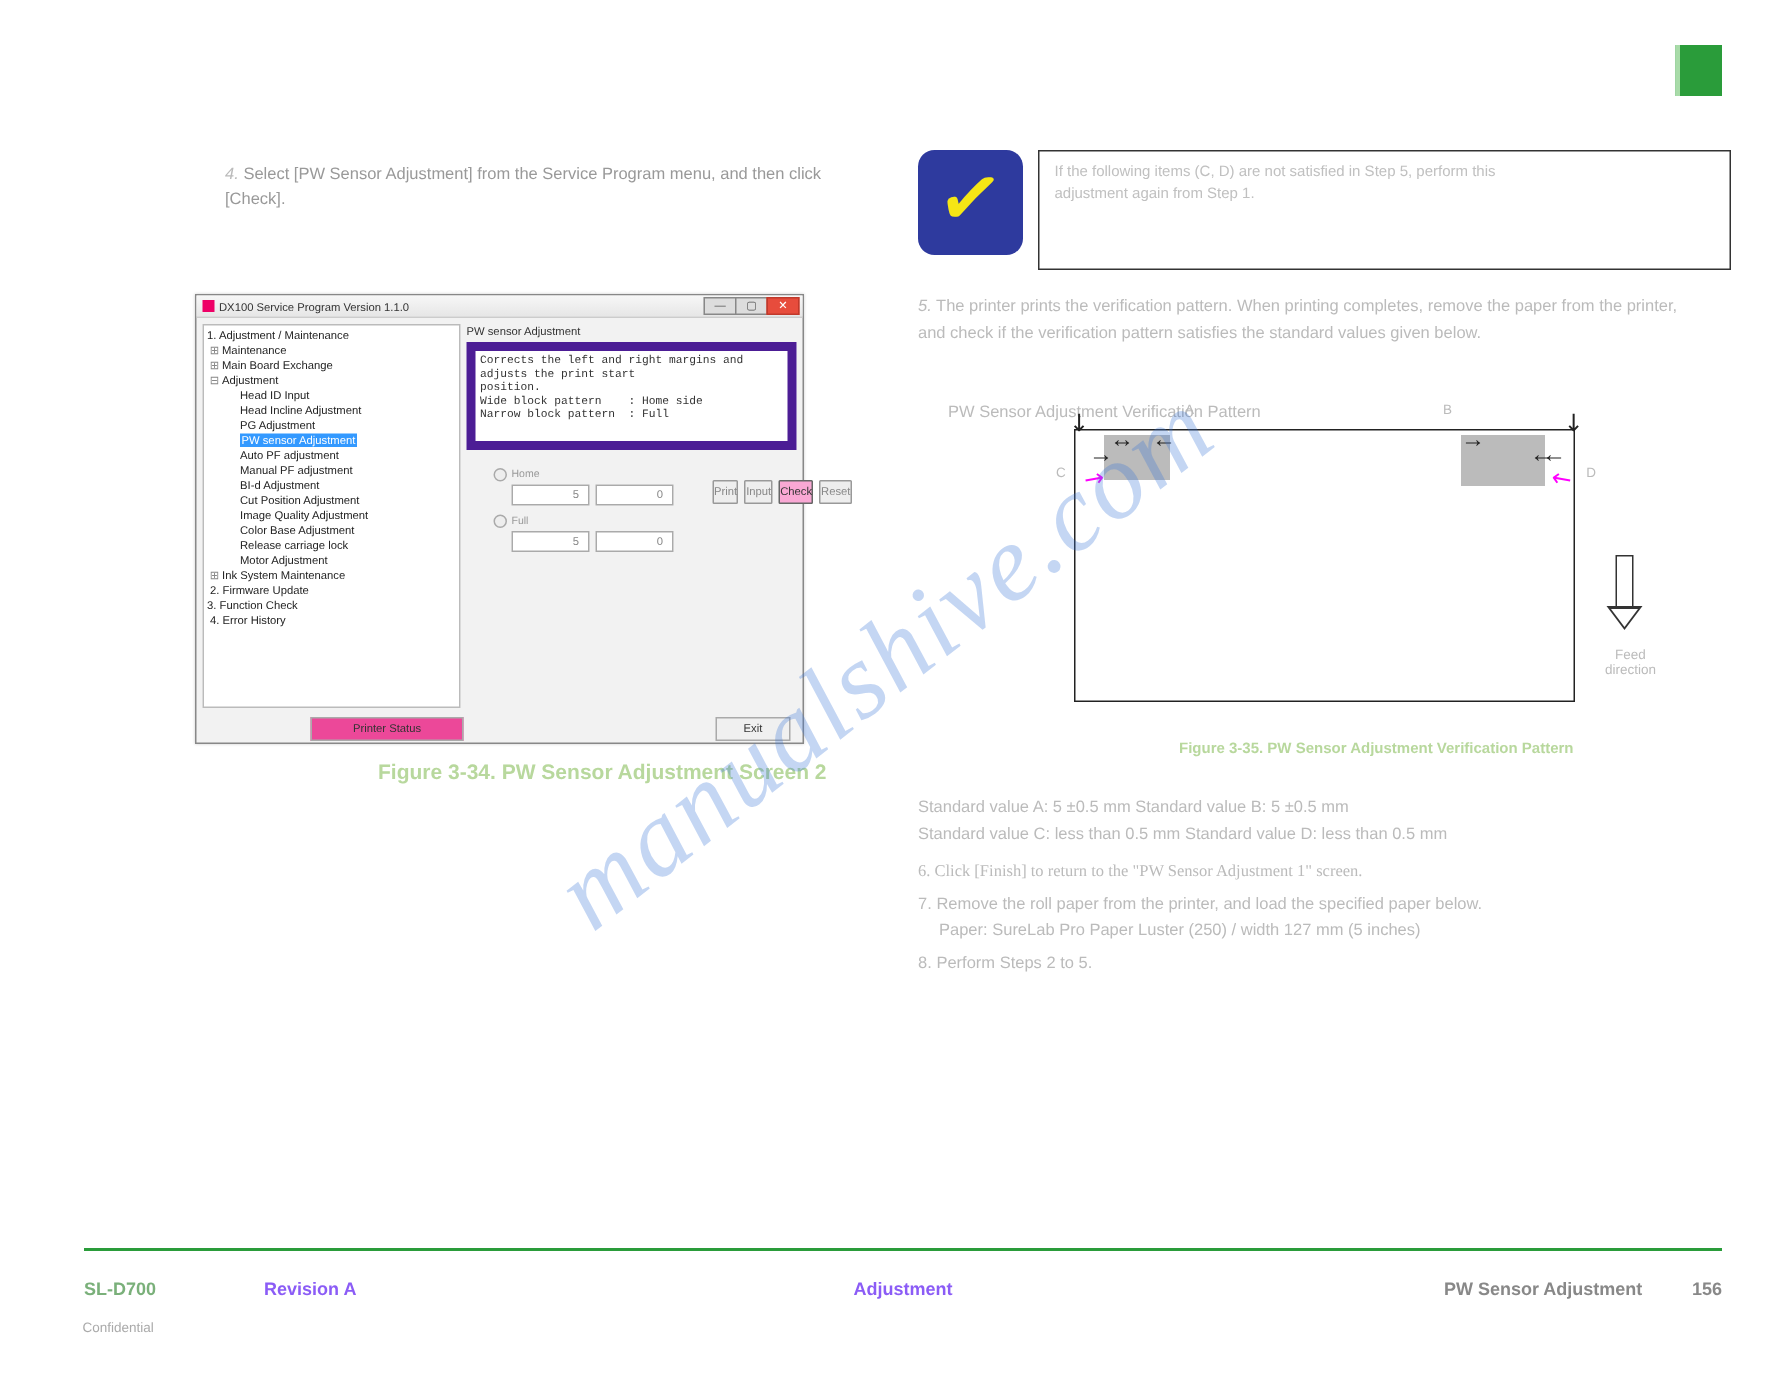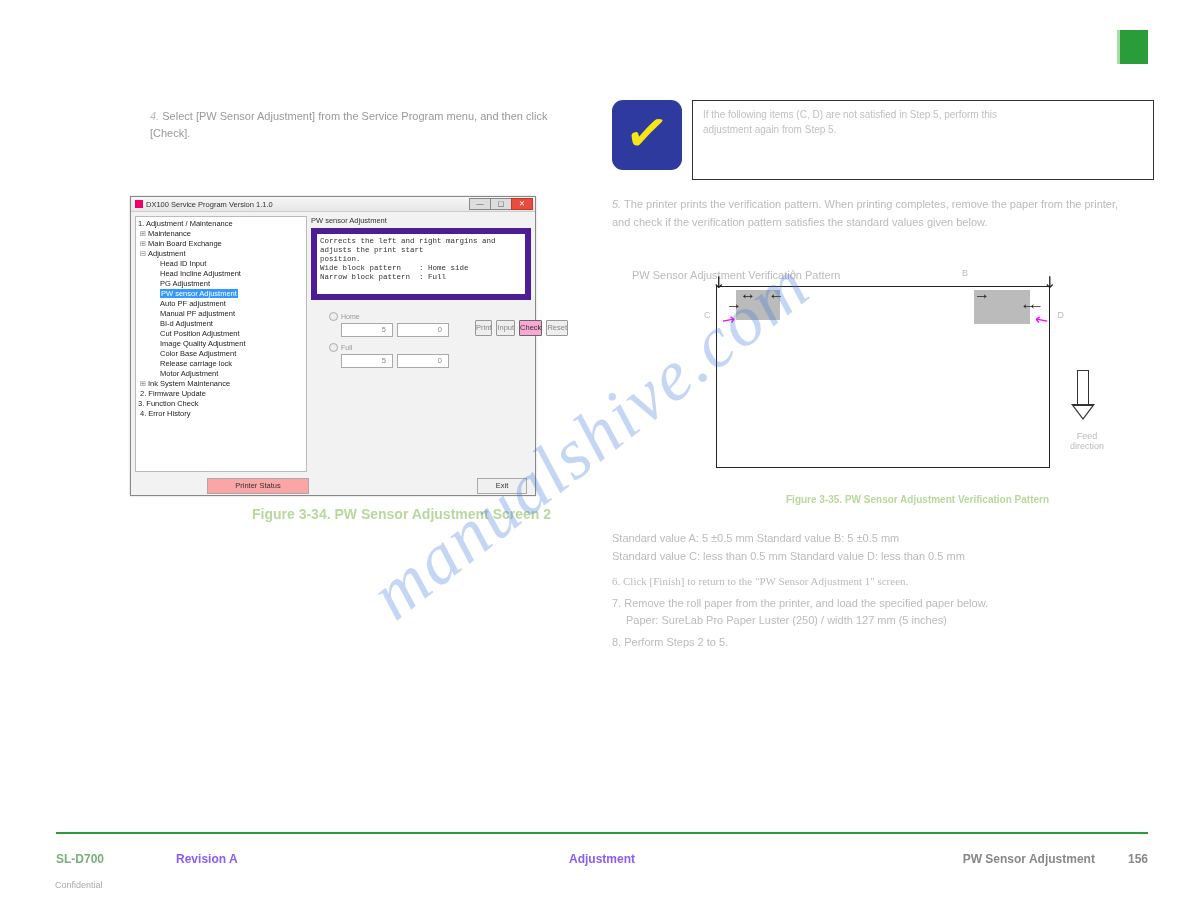--- a/index.html
+++ b/index.html
@@ -161,21 +161,21 @@
   .btn-col { width:50px; display:flex; flex-direction:row; gap:4px; margin-right:6px; padding-top:8px;}
   .btn { height:14px; border:1px solid #999; background:#eee; text-align:center; line-height:13px; color:#888; border-radius:1px;}
   .btn.active { background:#f9a8d4; color:#333; border-color:#666; }
   .bottom-row {
     height:20px;
     display:flex;
     justify-content:space-between;
     align-items:center;
     padding: 0 8px;
   }
-  .status-btn { width:100px; height:14px; border:1px solid #aaa; background:#fca5a5; text-align:center; line-height:13px; margin-left:68px;}
+  .status-btn { width:100px; height:14px; border:1px solid #aaa; background:#ec4899; text-align:center; line-height:13px; margin-left:68px;}
   .exit-btn { width:48px; height:14px; border:1px solid #aaa; background:#f0f0f0; text-align:center; line-height:13px; }
 
   
   .checkpoint {
     position:absolute;
     top: 100px;
     left: 612px;
   }
   .cp-badge {
     position:absolute;
@@ -407,21 +407,21 @@
 </div>
 
 <div class="fig-caption">Figure 3-34.   PW Sensor Adjustment Screen 2</div>
 
 <div class="checkpoint">
   <div class="cp-badge">
     <span class="cp-check">✓</span>
   </div>
   <div class="cp-box">
     <span>If the following items (C, D) are not satisfied in Step 5, perform this</span><br>
-    <span>adjustment again from Step 5.</span>
+    <span>adjustment again from Step 1.</span>
   </div>
 </div>
 
 <div class="right-text">
   <span class="step-n">5.</span>
   <span>The printer prints the verification pattern. When printing completes, remove the paper from the printer, and check if the verification pattern satisfies the standard values given below.</span>
   <div style="margin-top:36px; margin-left:20px;">PW Sensor Adjustment Verification Pattern</div>
 </div>
 
 <div class="diagram">

